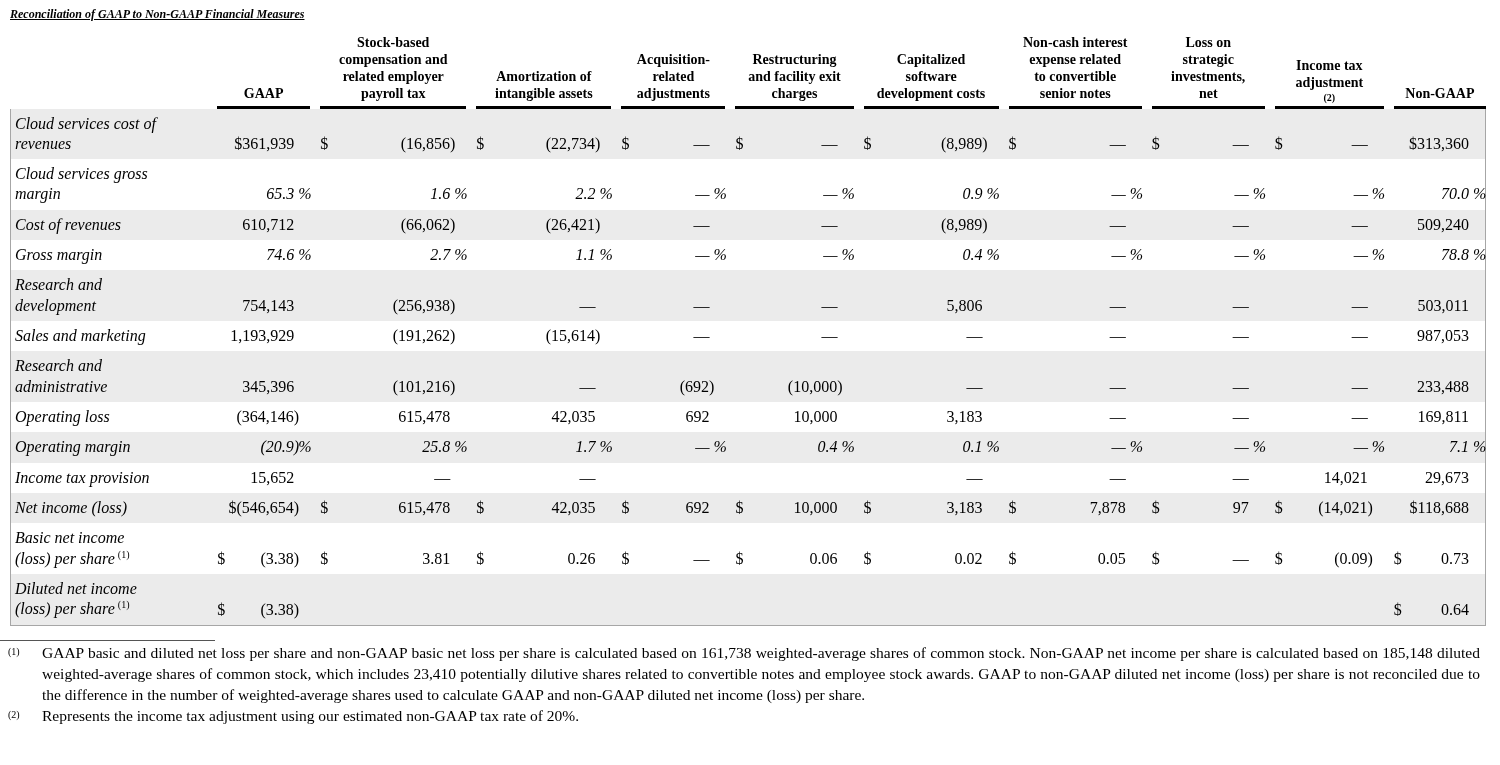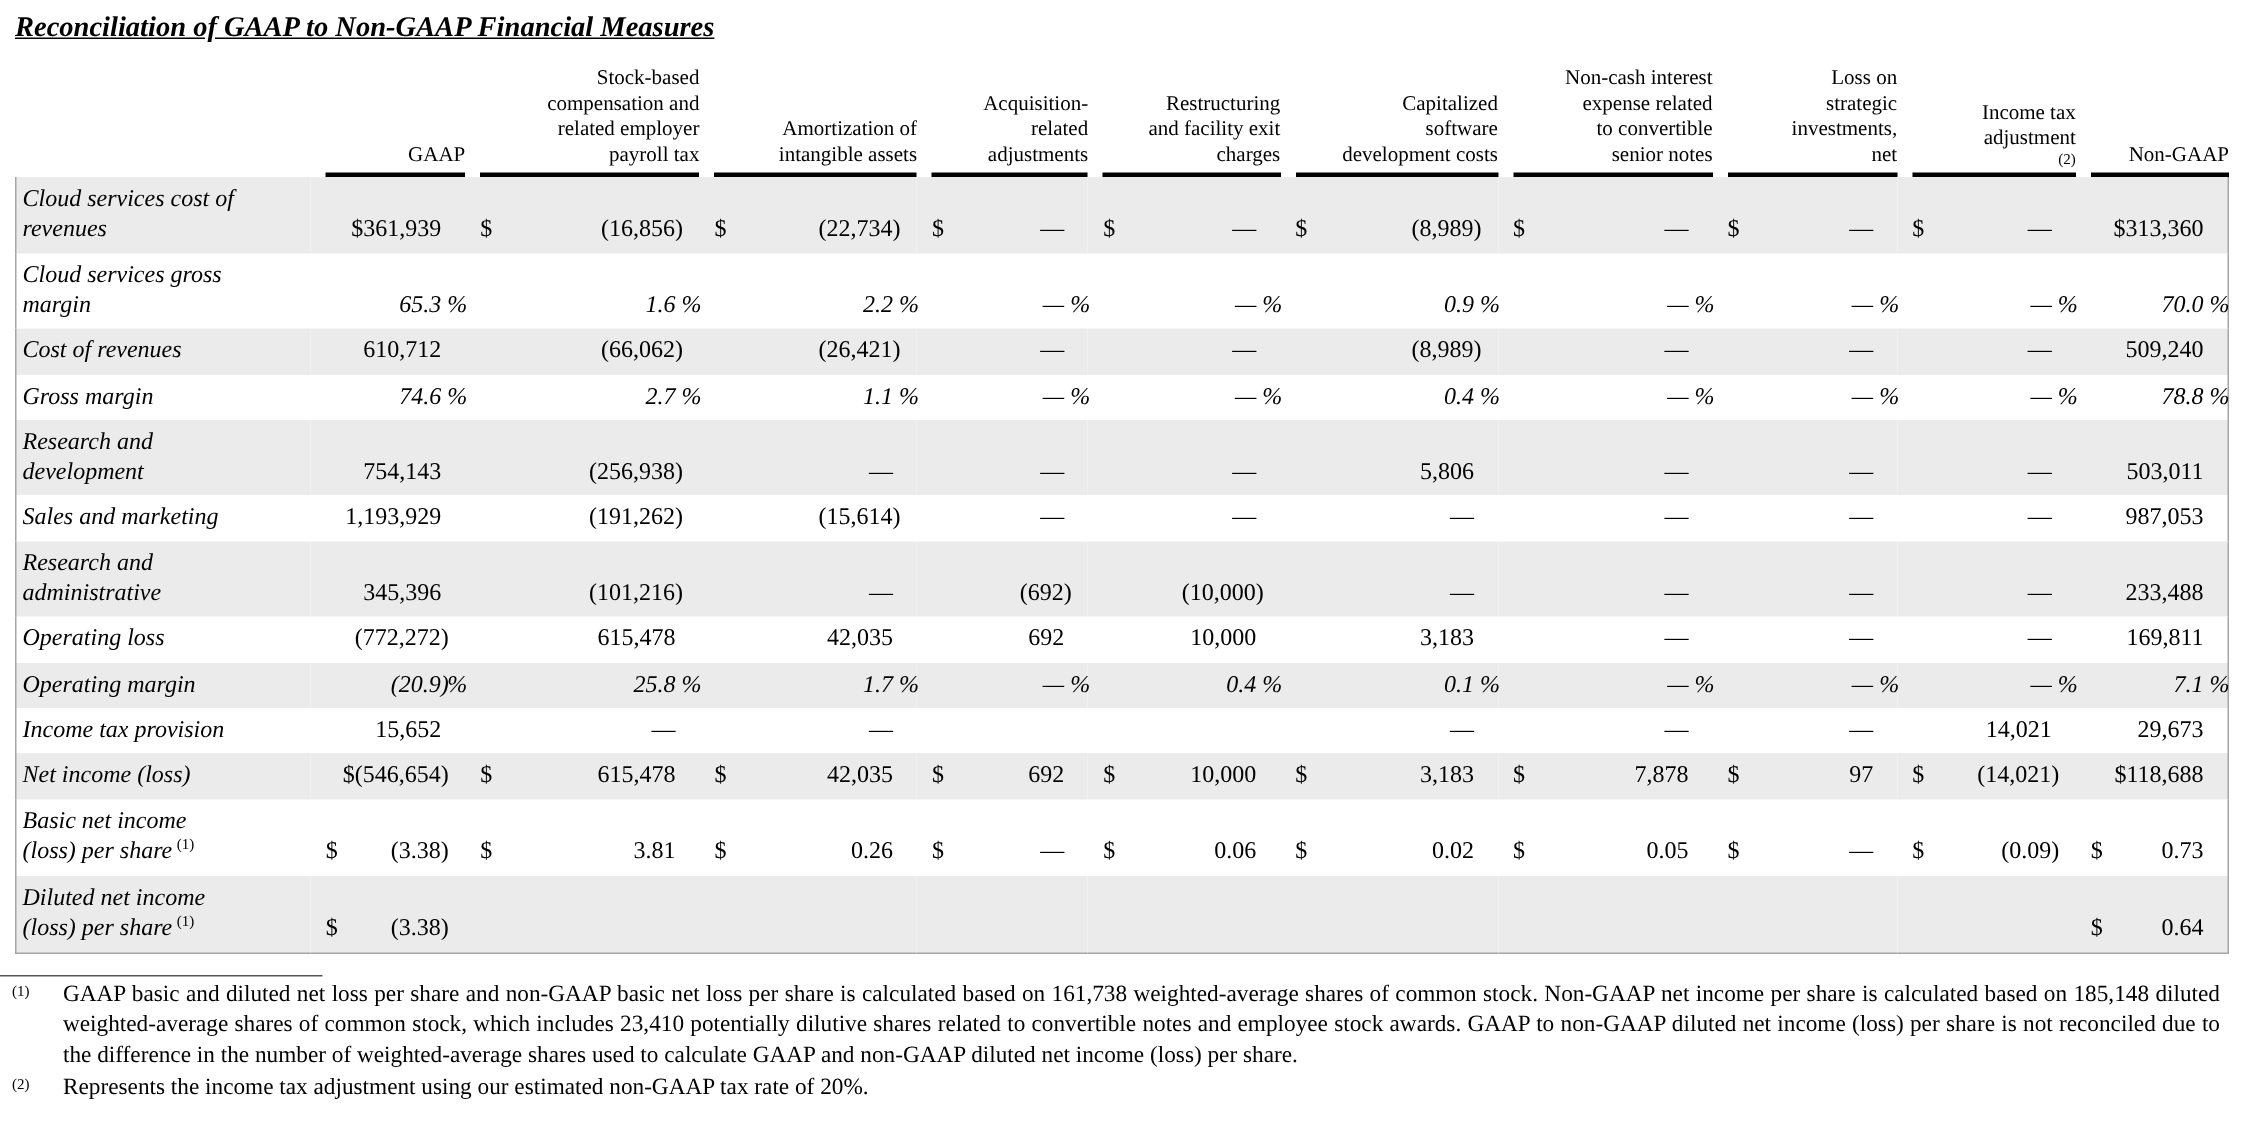--- a/index.html
+++ b/index.html
@@ -3,35 +3,35 @@
 <meta charset="utf-8">
 <style>
   html,body { margin:0; padding:0; }
   body {
     width:1500px; height:765px; overflow:hidden;
     background:#ffffff; color:#000;
     font-family:"Liberation Serif","DejaVu Serif",serif;
   }
   .titles { margin:6px 0 0 10px; }
   .title-line {
-    font-size:19px; font-weight:bold; font-style:italic;
+    font-size:12px; font-weight:bold; font-style:italic;
     text-decoration:underline; line-height:1.35;
   }
   table.recon {
     border-collapse:separate; border-spacing:0; table-layout:fixed;
     margin:12px 0 0 10px; width:1476px;
   }
   col.c-label{width:197px} col.c1{width:103px} col.c2{width:156px}
   col.c3{width:145px} col.c4{width:114px} col.c5{width:128px}
   col.c6{width:145px} col.c7{width:143px} col.c8{width:123px}
   col.c9{width:119px} col.c10{width:102px}
 
   thead td {
     vertical-align:bottom; padding:0 0 0 10px;
-    font-weight:normal; font-size:14px; line-height:1.22; text-align:right;
+    font-weight:bold; font-size:14px; line-height:1.22; text-align:center;
   }
   .hwrap { border-bottom:3px solid #000; padding-bottom:3px; }
   .hlines { white-space:pre-line; }
   .hsup { font-size:10px; line-height:1.1; }
 
   tbody td {
     vertical-align:bottom; padding:5px 0 5px 10px;
     font-size:16px; line-height:1.27;
   }
   tbody td.label-cell { padding-left:4px; }
@@ -666,21 +666,21 @@
               <span class="val">233,488</span>
               <span class="sfx"></span>
             </div>
           </td>
         </tr>
         <tr class="">
           <td class="label-cell"><span class="lbl">Operating loss</span></td>
           <td>
             <div class="cellflex">
               <span class="cur"></span>
-              <span class="val hang">(772,272)</span>
+              <span class="val hang">(364,146)</span>
               <span class="sfx"></span>
             </div>
           </td>
           <td>
             <div class="cellflex">
               <span class="cur"></span>
               <span class="val">615,478</span>
               <span class="sfx"></span>
             </div>
           </td>

